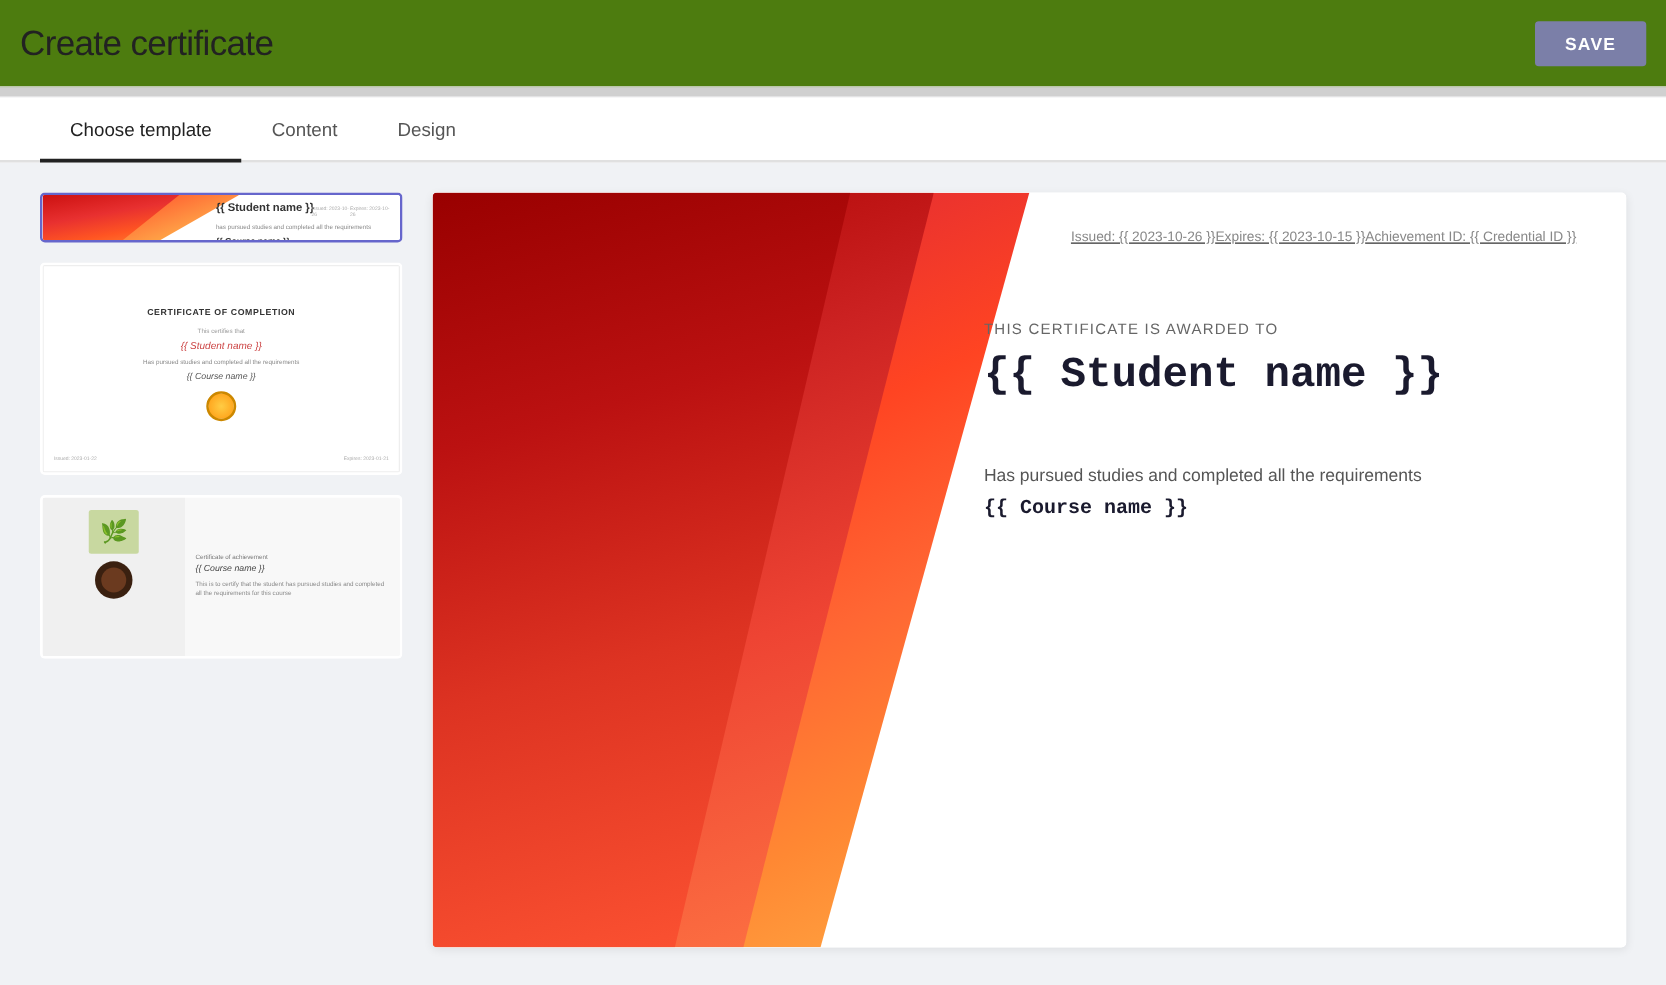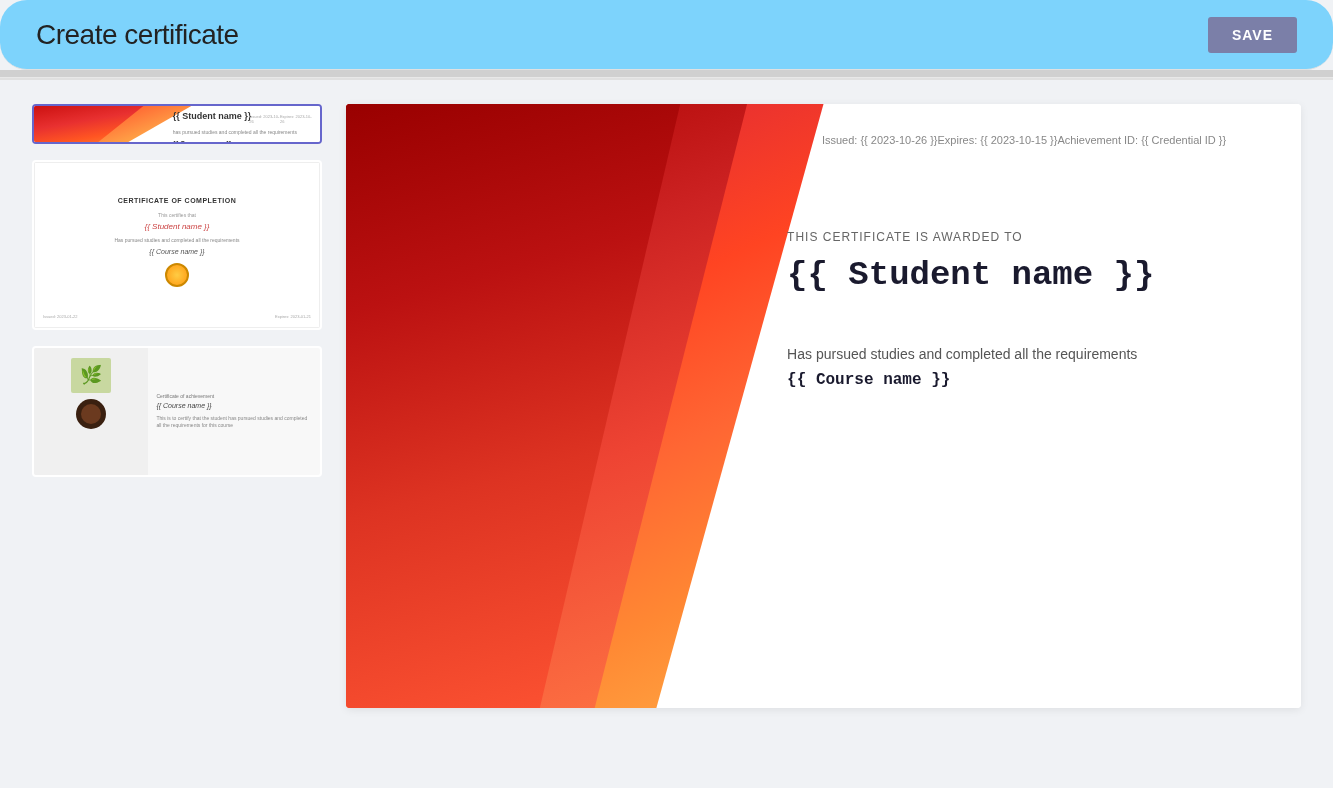--- a/index.html
+++ b/index.html
@@ -4,28 +4,27 @@
   <style>
     * { box-sizing: border-box; margin: 0; padding: 0; }
     body {
       font-family: 'Segoe UI', Arial, sans-serif;
       background: #f0f2f5;
       min-height: 788px;
       color: #333;
     }
 
     .header {
-      background: #7dd3fc;
-      padding: 16px 36px;
+      background: #4d7c0f;
+      padding: 16px 16px;
       display: flex;
       align-items: center;
       justify-content: space-between;
       border-bottom: 1px solid #e0e0e0;
       height: 70px;
-      border-radius: 27px;
     }
 
     .page-title {
       font-size: 28px;
       font-weight: 400;
       color: #222;
       letter-spacing: -0.5px;
     }
 
     .save-button {
@@ -429,22 +428,23 @@
       width: 58%;
       height: 100%;
       z-index: 10;
       padding: 30px 40px;
       display: flex;
       flex-direction: column;
     }
 
     .preview-meta-bar {
       display: flex;
-      justify-content: center;
-      margin-bottom: 84px;
+      justify-content: flex-end;
+      margin-bottom: 60px;
+      text-decoration: underline;
     }
 
     .preview-meta-item {
       font-size: 11px;
       color: #888;
     }
 
     .preview-awarded-label {
       font-size: 12px;
       color: #666;
@@ -483,20 +483,23 @@
   <h1 class="page-title">Create certificate</h1>
   <button class="save-button">SAVE</button>
 </div>
 
 <div class="progress-bar-container">
   <div class="progress-bar"></div>
 </div>
 
 <div class="tabs-container">
   <div class="tabs">
+    <div class="tab active">Choose template</div>
+    <div class="tab">Content</div>
+    <div class="tab">Design</div>
   </div>
 </div>
 
 <div class="main-content">
 
   <div class="template-list">
 
     <div class="template-card selected">
       <div class="template-thumbnail thumb-abstract">
         <div class="red-shape"></div>

